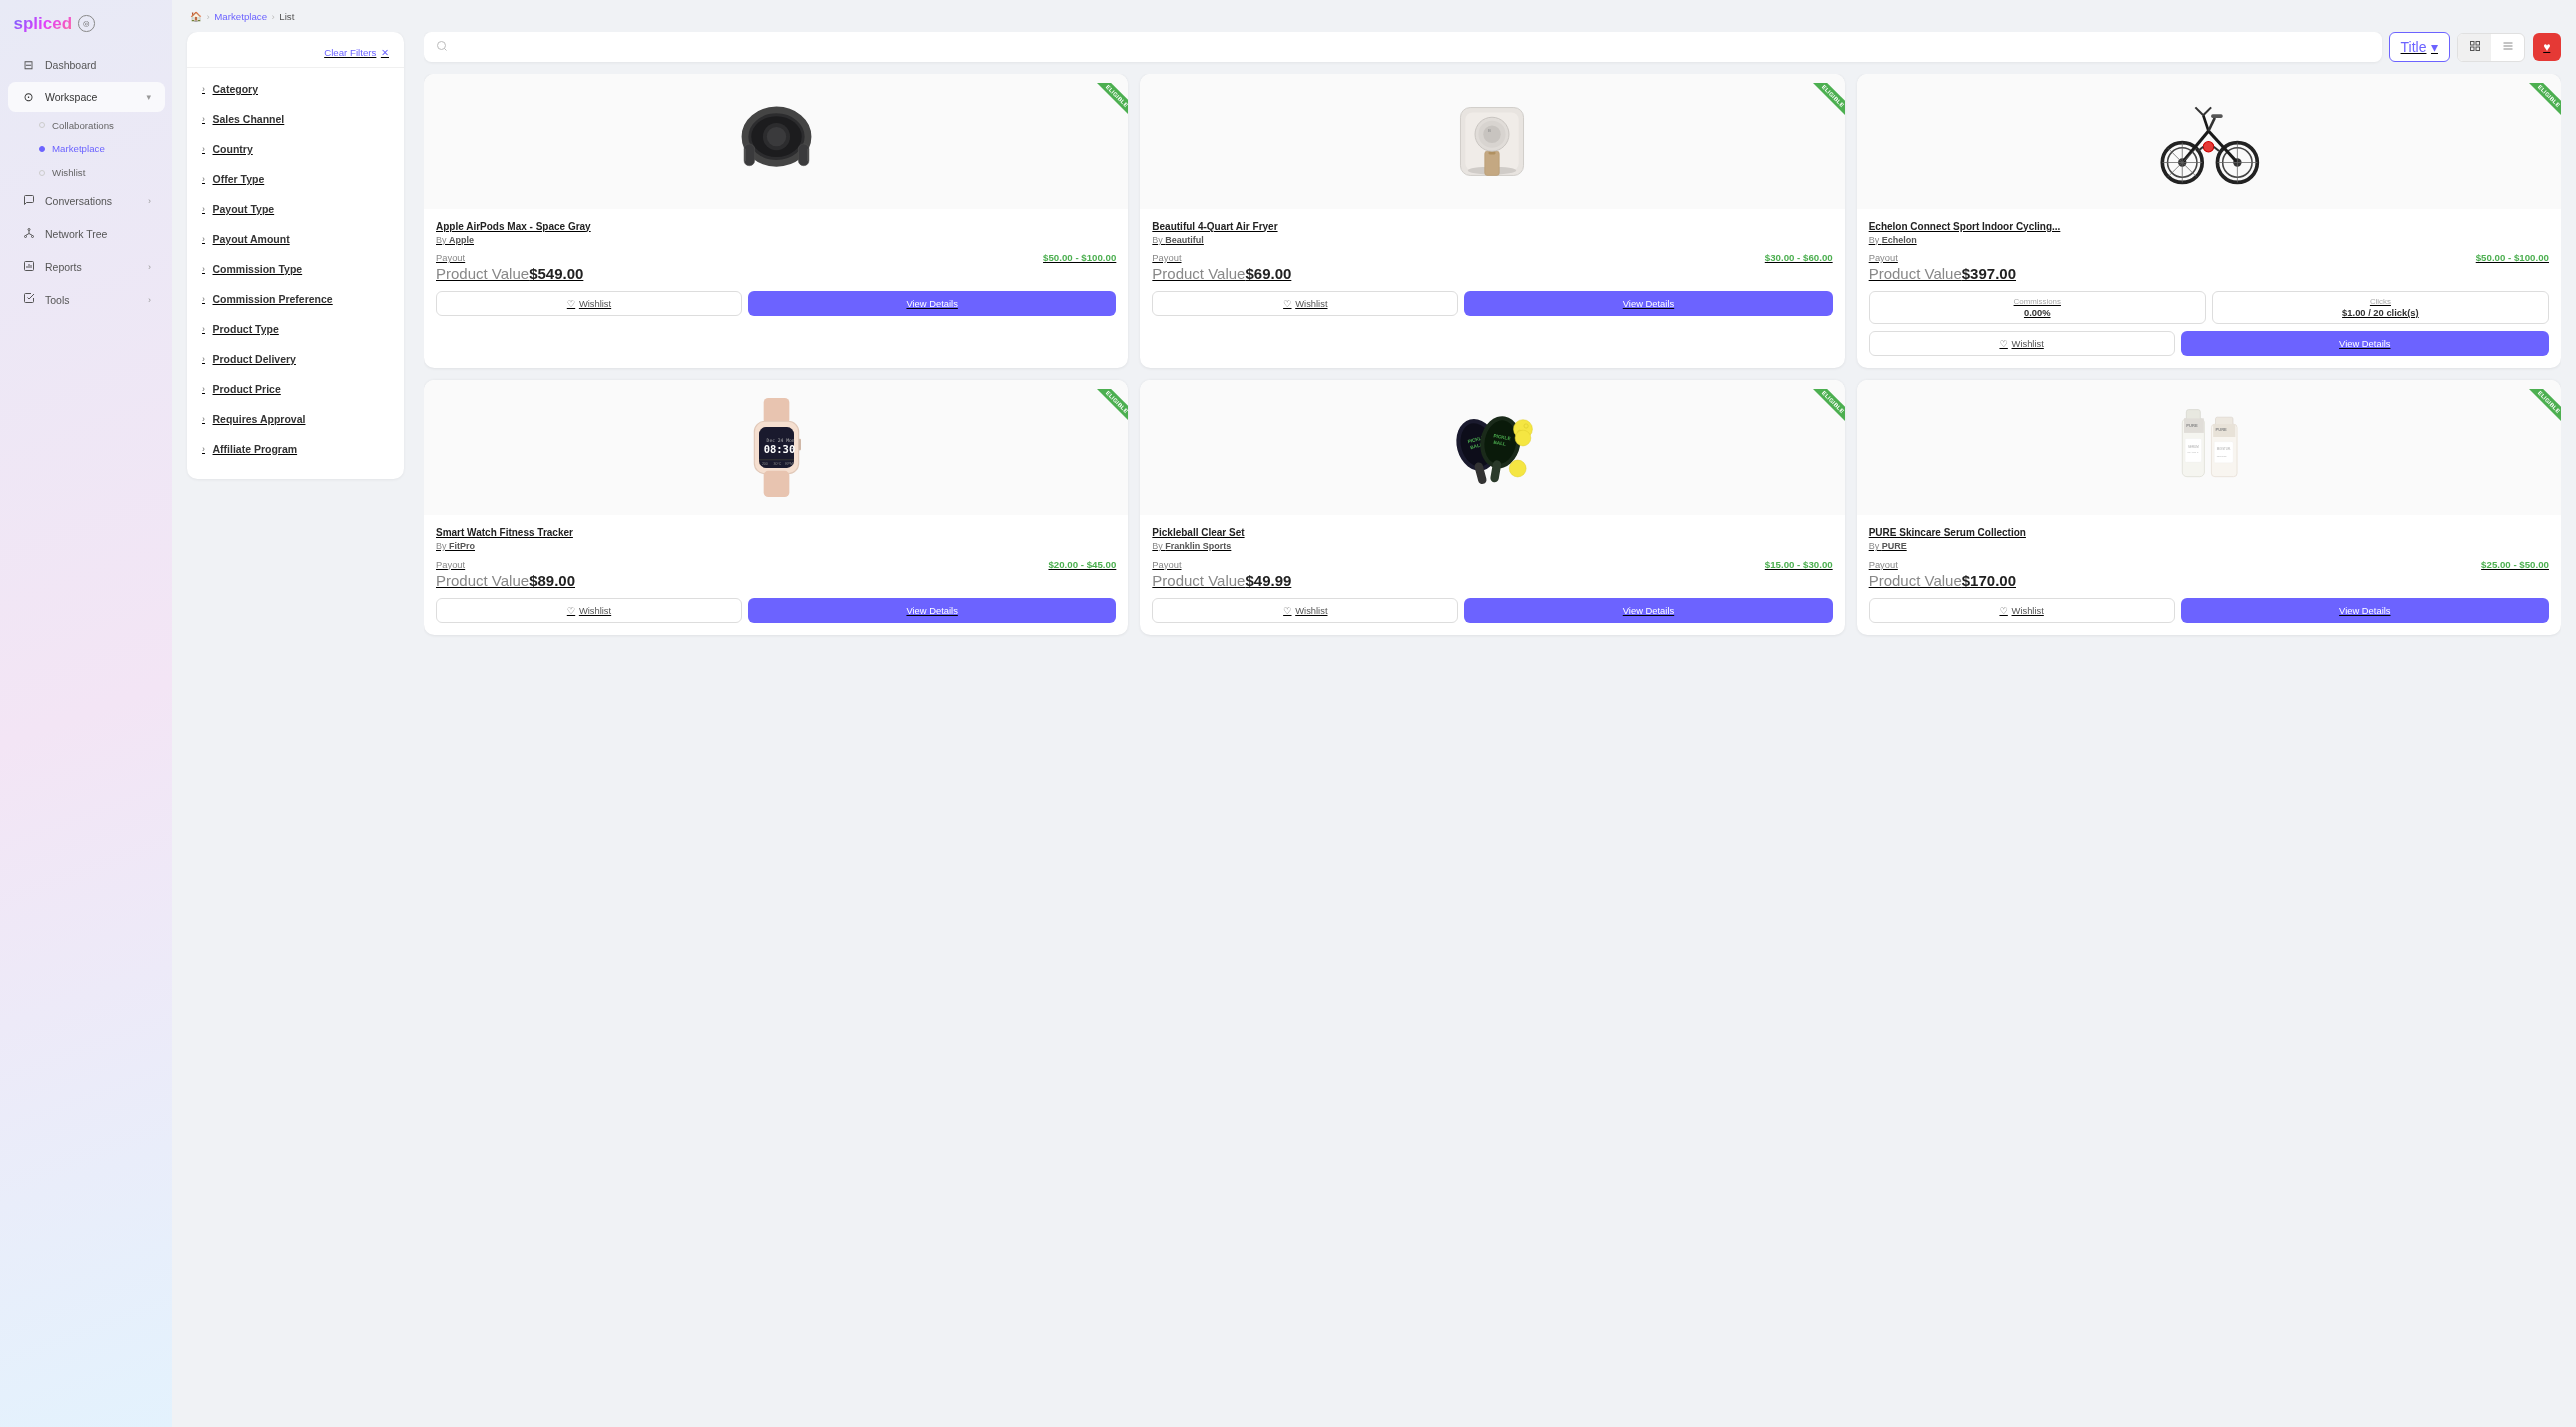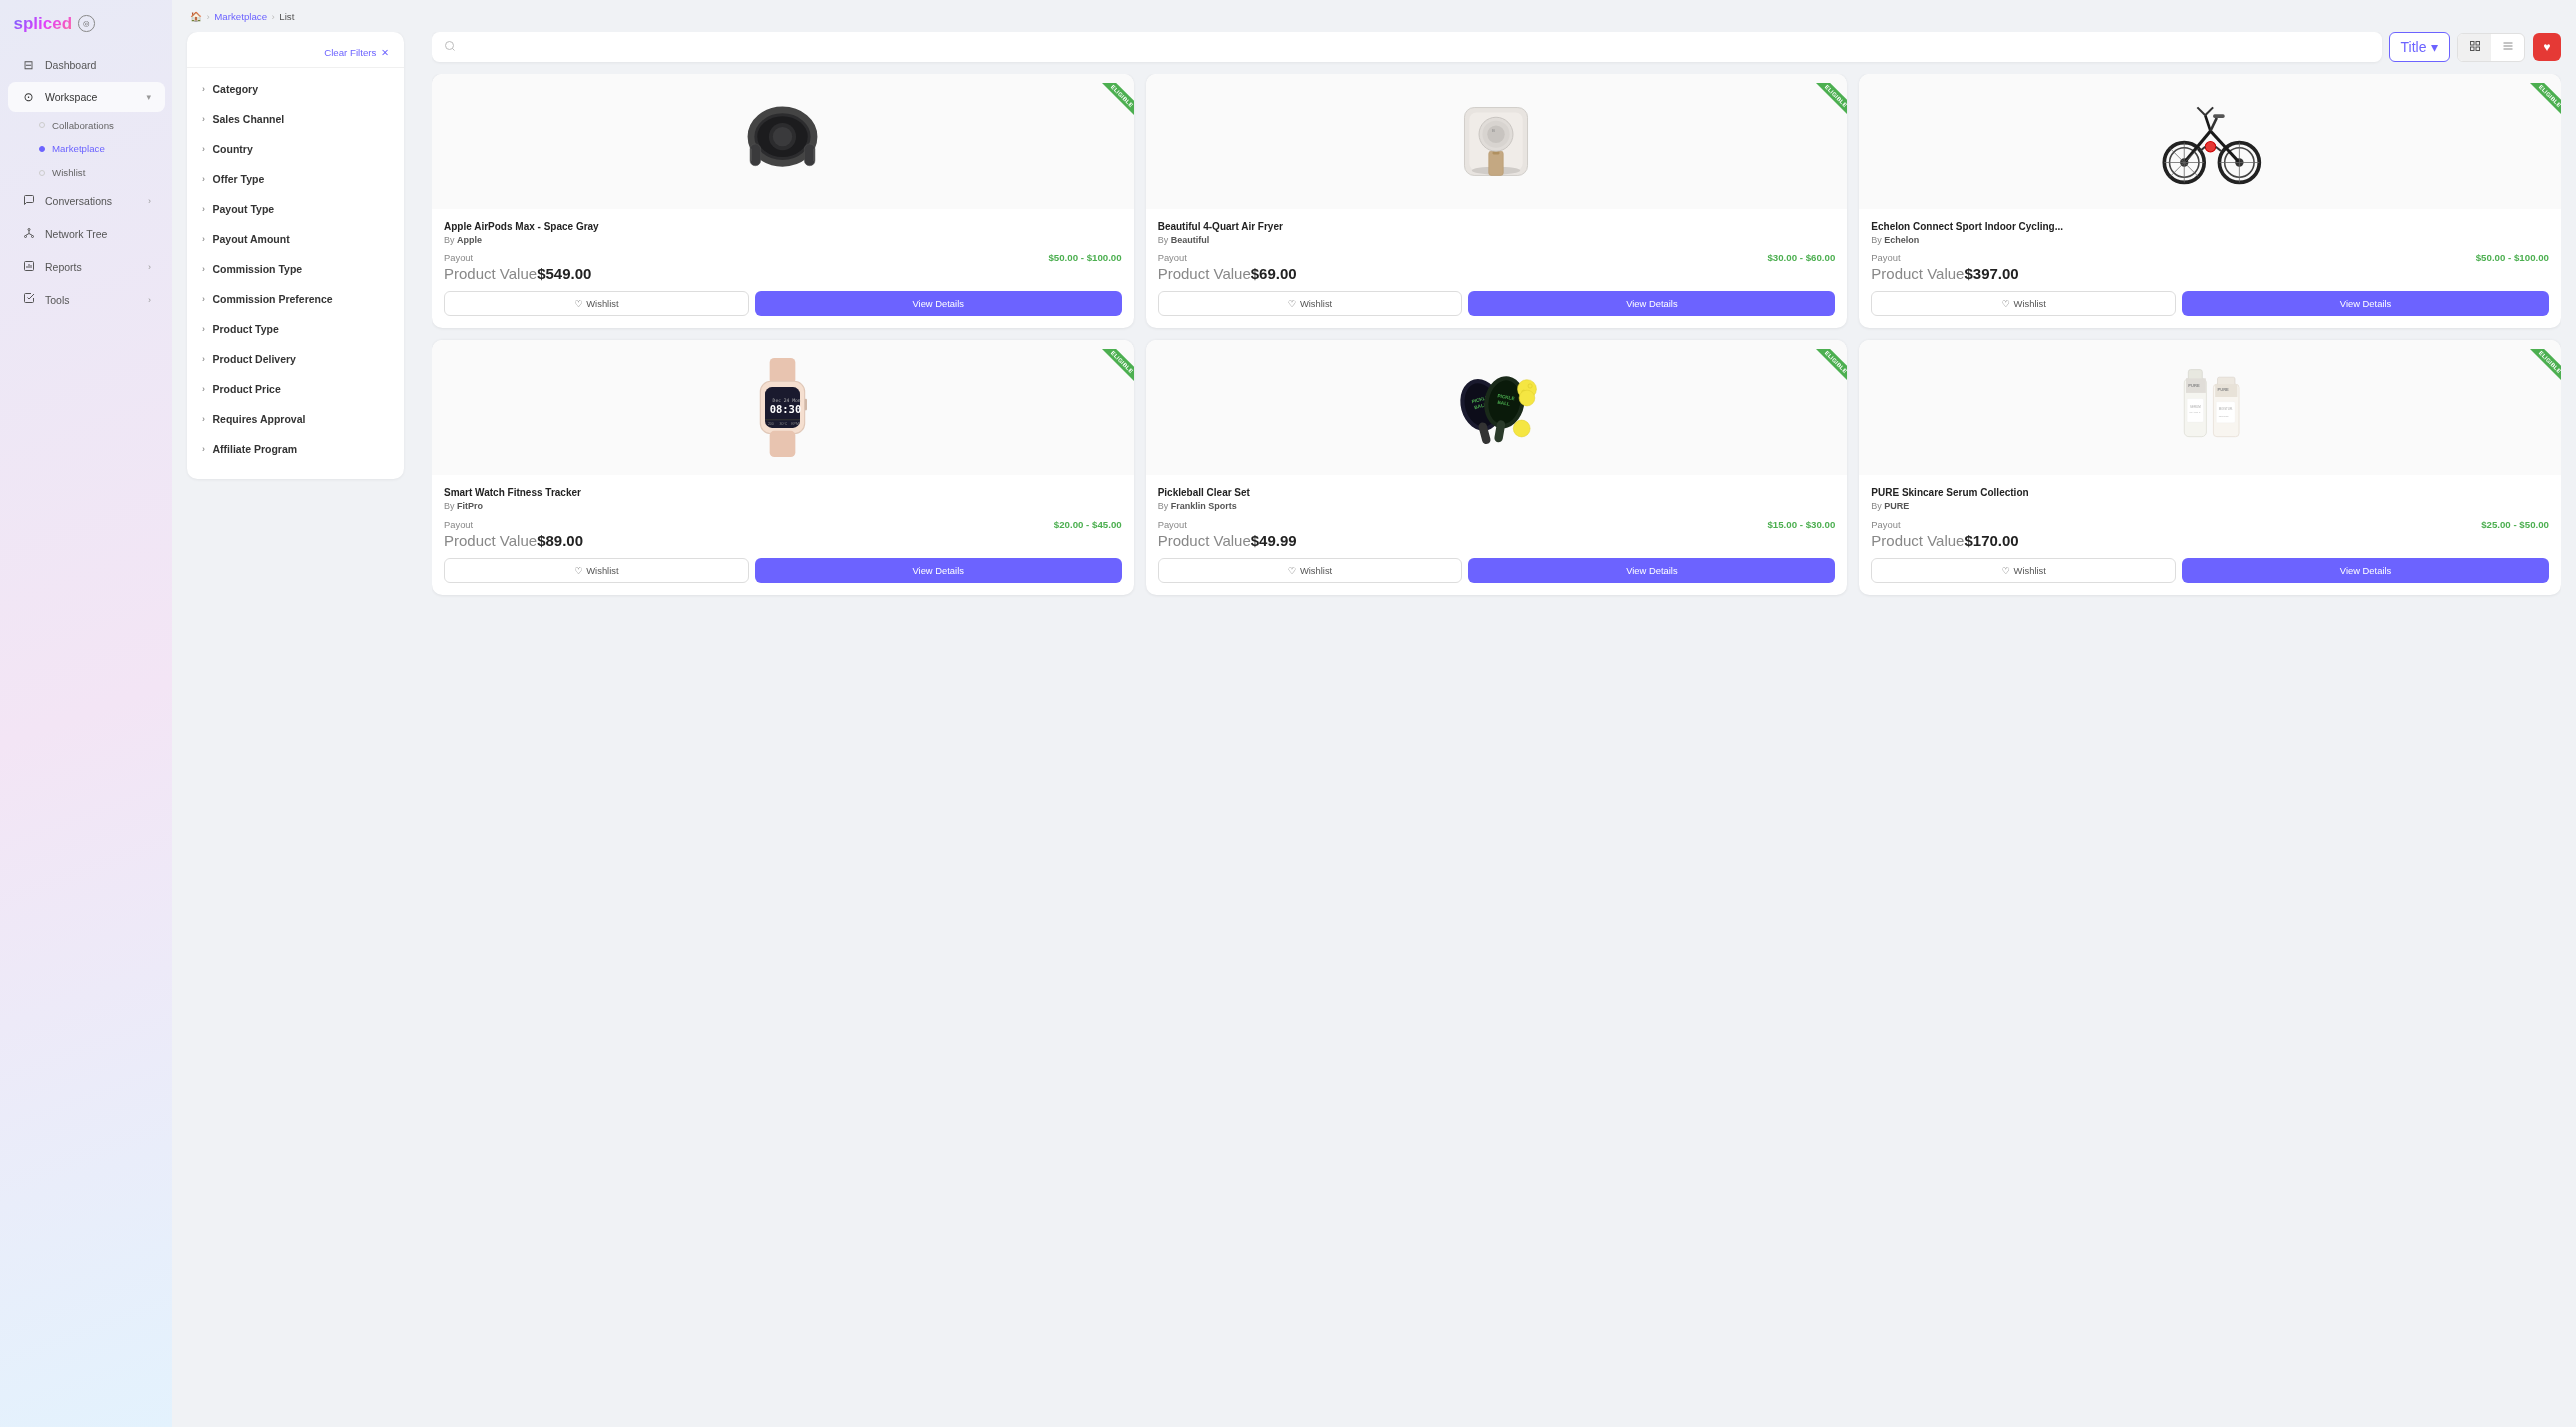--- a/index.html
+++ b/index.html
@@ -91,23 +91,24 @@
       color: #888;
     }
     .breadcrumb-home { color: #888; cursor: pointer; }
     .breadcrumb-sep { color: #bbb; }
     .breadcrumb-link { color: #6c63ff; cursor: pointer; font-weight: 500; }
     .breadcrumb-current { color: #555; }
 
     .content-area {
       flex: 1;
       display: flex;
-      gap: 16px;
+      gap: 8px;
       overflow: hidden;
       padding: 0 15px 15px;
+      text-decoration: underline;
     }
 
     
     .filter-panel {
       width: 217px;
       min-width: 217px;
       background: #fff;
       border-radius: 10.5px;
       padding: 15px 0;
       margin-right: 12px;
@@ -666,20 +667,30 @@
             <div class="product-name">Echelon Connect Sport Indoor Cycling...</div>
             <div class="product-brand">By <strong>Echelon</strong></div>
             <div class="product-payout-row">
               <span class="payout-label">Payout</span>
               <span class="payout-value">$50.00 - $100.00</span>
             </div>
             <div class="product-value-row">
               <span class="value-label">Product Value</span>
               <span class="value-amount">$397.00</span>
             </div>
+            <div class="commission-info">
+              <div class="commission-box">
+                <div class="commission-box-label">Commissions</div>
+                <div class="commission-box-value">0.00%</div>
+              </div>
+              <div class="commission-box">
+                <div class="commission-box-label">Clicks</div>
+                <div class="commission-box-value">$1.00 / 20 click(s)</div>
+              </div>
+            </div>
             <div class="card-actions">
               <button class="wishlist-card-btn">
                 <span>♡</span>
                 <span>Wishlist</span>
               </button>
               <button class="view-details-btn">View Details</button>
             </div>
           </div>
         </div>
 

